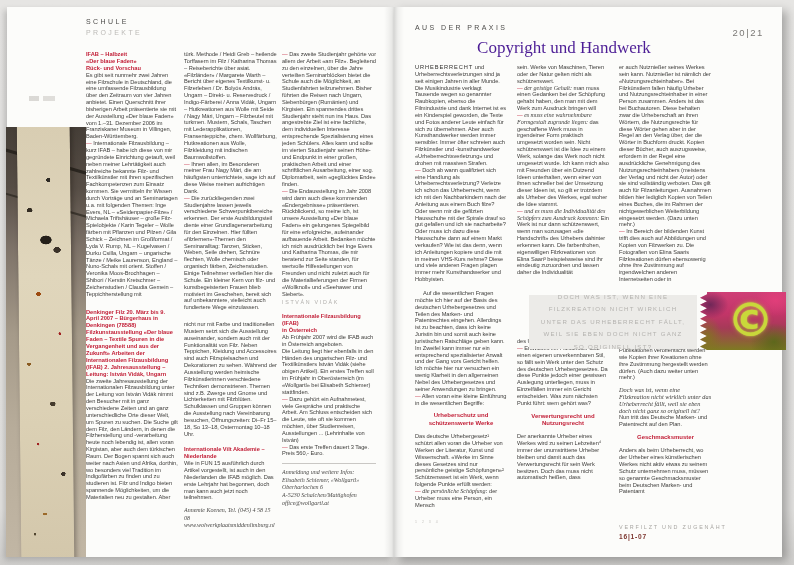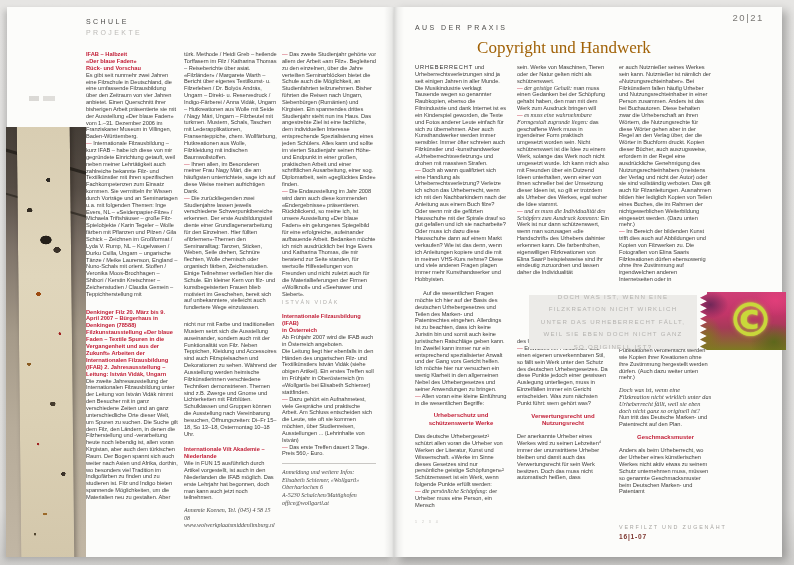--- a/index.html
+++ b/index.html
@@ -7,21 +7,21 @@
   body{width:794px;height:565px;background:#d9d8d6;font-family:"Liberation Sans",sans-serif;overflow:hidden;}
   .spread{position:relative;width:794px;height:565px;background:linear-gradient(180deg,#e6e5e3 0%,#e2e1df 90%,#cfcecc 100%);}
   .page{position:absolute;top:7px;height:550px;background:#fcfcfa;}
   .page.left{left:7px;width:387px;box-shadow:-3px 3px 6px rgba(0,0,0,.18);}
   .page.right{left:394px;width:388px;box-shadow:5px 4px 9px rgba(0,0,0,.28);}
   .fold{position:absolute;left:384px;top:7px;width:20px;height:550px;z-index:5;pointer-events:none;
     background:linear-gradient(90deg,rgba(0,0,0,0) 0%,rgba(0,0,0,.07) 40%,rgba(0,0,0,.14) 52%,rgba(0,0,0,.05) 70%,rgba(0,0,0,0) 100%);}
   .kicker{font-size:7px;letter-spacing:2.4px;color:#4d4c4a;}
   .kicker.sub{color:#bcbab7;margin-top:4px;}
   .pagenum{font-size:9.5px;letter-spacing:1.6px;color:#7a7875;}
-  .title{font-family:"Liberation Serif",serif;font-size:17px;color:#a16207;text-align:center;}
+  .title{font-family:"Liberation Serif",serif;font-size:17px;color:#4c1d95;text-align:center;}
   .col{position:absolute;overflow:hidden;}
   .p{font-size:5.7px;line-height:6.85px;color:#3e3d3b;letter-spacing:-0.05px;}
   .p.indent{text-indent:8px;}
   .pi{font-family:"Liberation Serif",serif;font-style:italic;font-size:6.3px;line-height:7px;color:#3c3b39;}
   .red-h{font-size:5.7px;line-height:6.9px;color:#c22038;font-weight:bold;white-space:pre-line;}
   .red-hc{font-size:6px;line-height:7.4px;color:#c22038;font-weight:bold;text-align:center;white-space:pre-line;}
   .dash{color:#c22038;}
   .lead{letter-spacing:.9px;color:#2e2d2b;}
   .ilead{font-family:"Liberation Serif",serif;font-style:italic;font-size:6.1px;}
   .sig{font-size:5.3px;letter-spacing:1.7px;color:#b1afac;margin-top:2px;}
@@ -64,21 +64,21 @@
       linear-gradient(180deg,#cf3f76 0%,#c23568 38%,#a63a58 62%,#7e7a22 100%);
     clip-path:polygon(100% 0,100% 100%,7px 100%,0 94%,7px 88%,0 82%,7px 76%,0 70%,7px 64%,0 58%,7px 52%,0 46%,7px 40%,0 34%,7px 28%,0 22%,7px 16%,0 10%,7px 4%,7px 0);}
   .copyright-glyph{position:absolute;left:27px;top:50%;transform:translateY(-52%);font-size:47px;font-weight:bold;
     color:#c9d83a;text-shadow:0 0 2px rgba(205,220,70,.9),0 0 5px rgba(180,200,50,.6);font-family:"DejaVu Sans",sans-serif;}
   .footer{position:absolute;left:225px;top:517px;width:160px;}
   .footer-mag{font-size:5.4px;letter-spacing:1.8px;color:#a8a6a2;}
   .footer-issue{font-size:6.6px;font-weight:bold;letter-spacing:.8px;color:#7c352e;margin-top:3px;}
   .footnotes{position:absolute;left:21px;top:513px;width:90px;font-size:3.5px;line-height:4.5px;color:#c6c4c1;letter-spacing:2px;}
   .hdr-left{position:absolute;left:79px;top:11px;}
   .hdr-right{position:absolute;left:21px;top:17px;width:345px;}
-  .pn-wrap{position:absolute;right:18px;top:0;margin-left:16px;}
+  .pn-wrap{position:absolute;right:18px;top:15px;margin-left:16px;}
   .title-wrap{position:absolute;left:21px;top:31px;width:298px;}
 </style>
 </head>
 <body>
 
 <div class="spread">
 
   <div class="page left">
     <div class="hdr-left">
       <div class="kicker">SCHULE</div>

